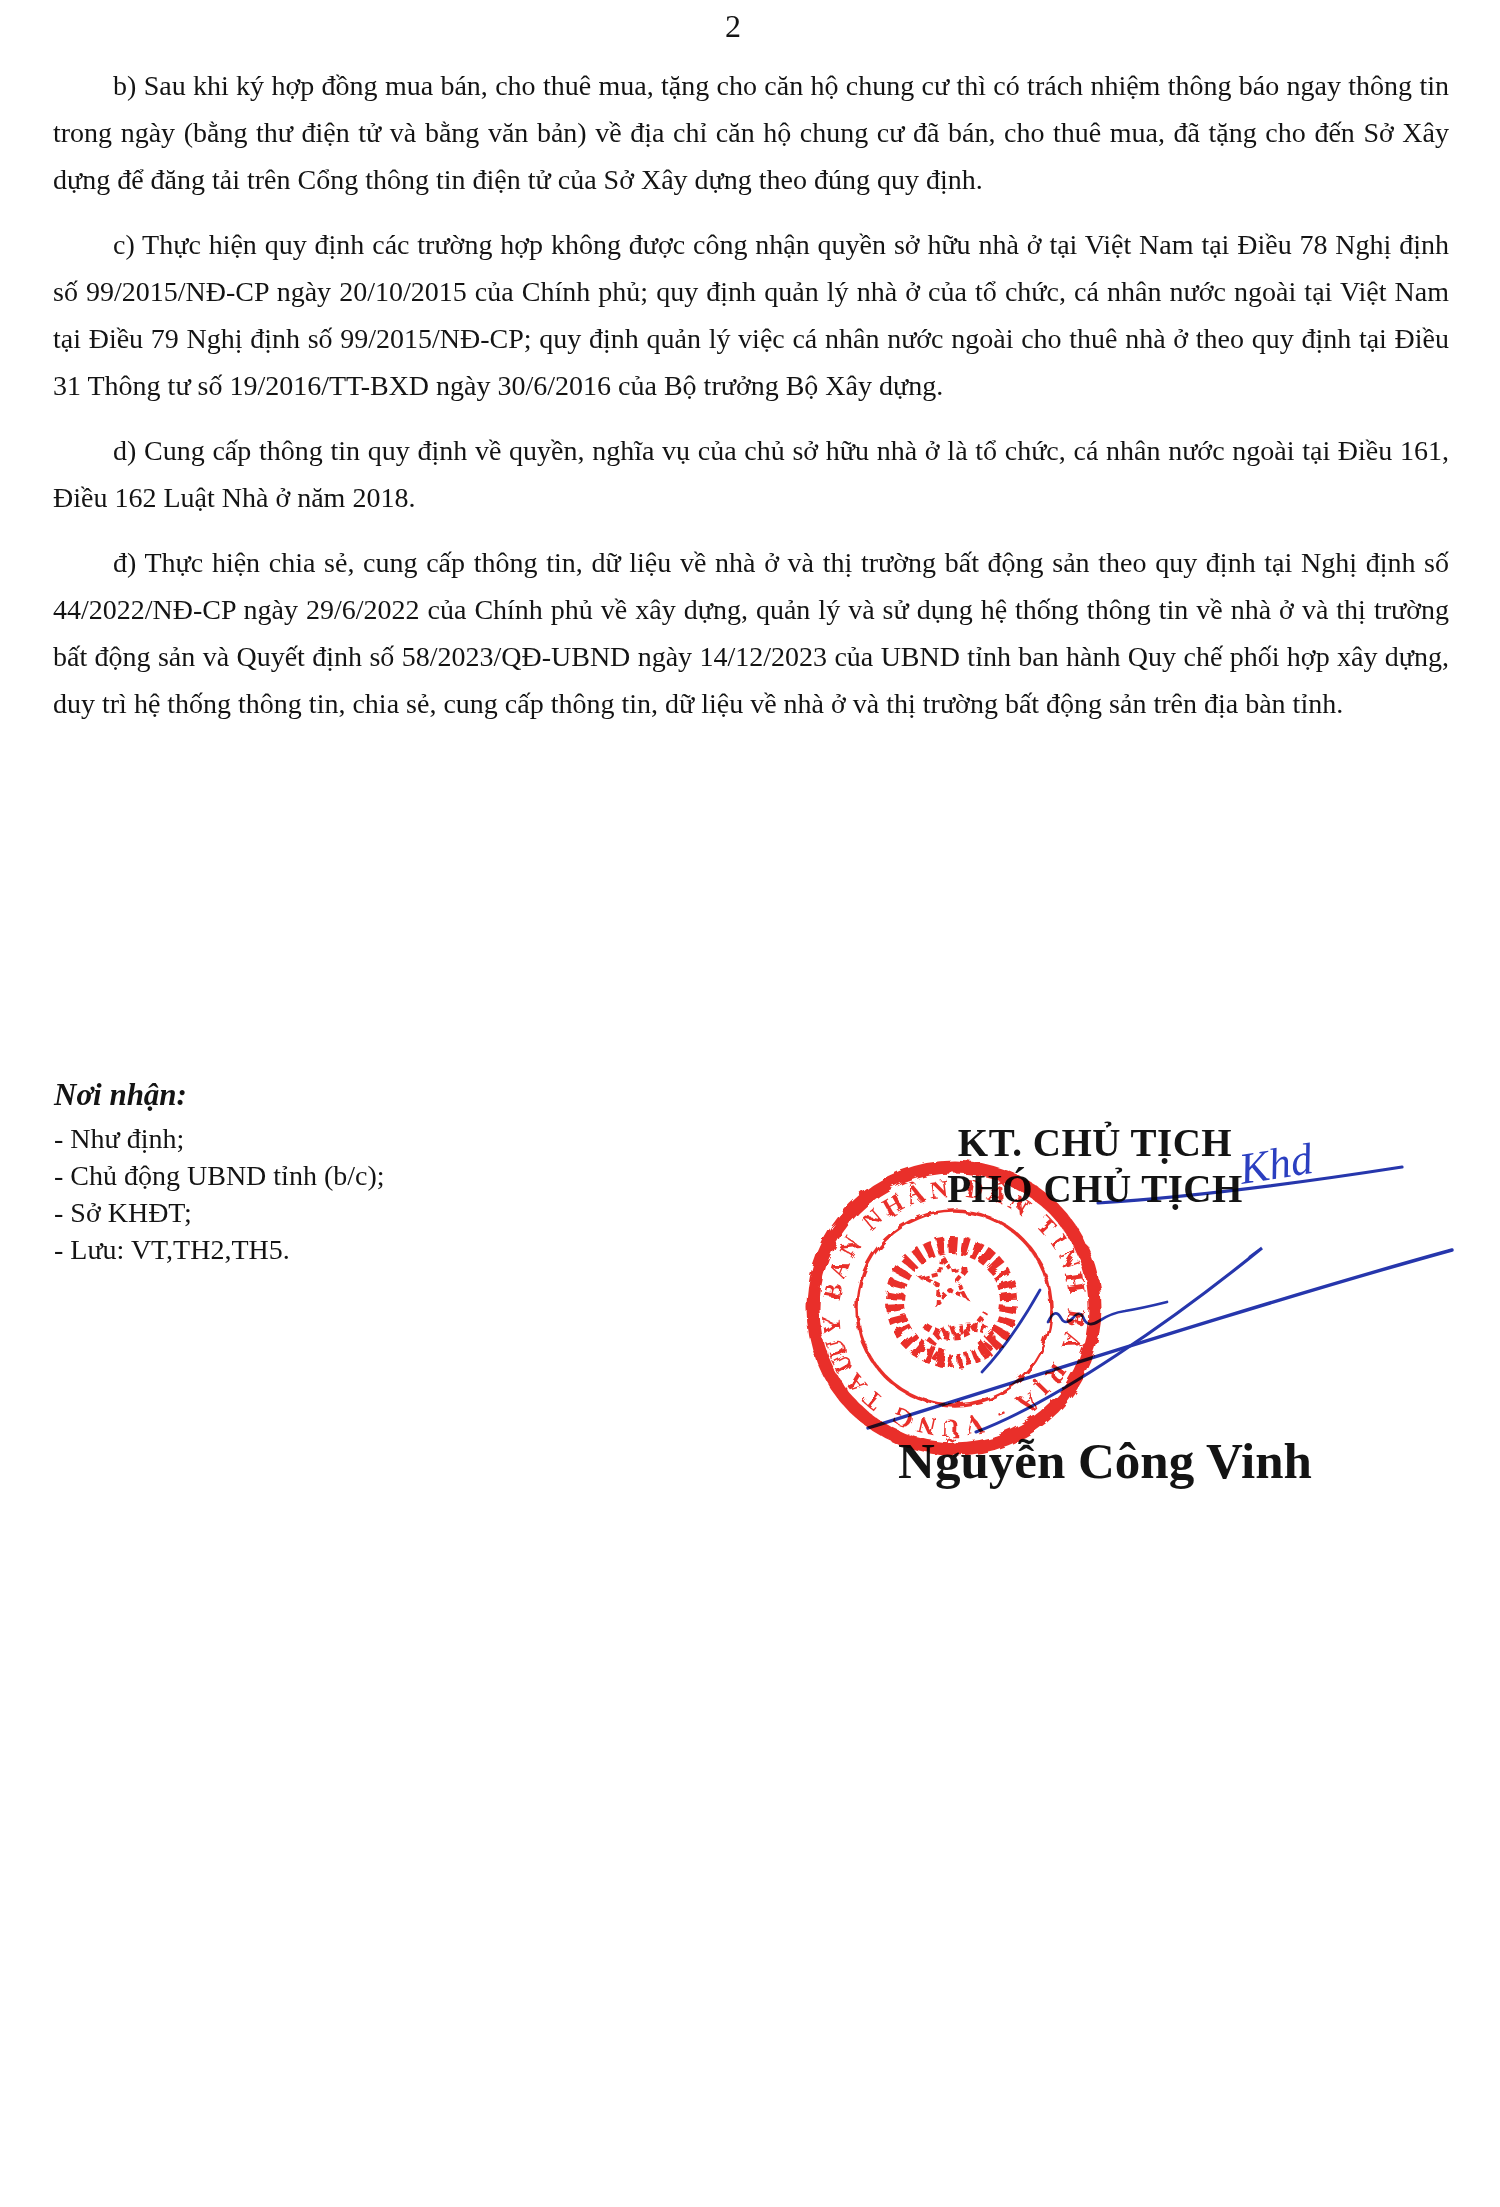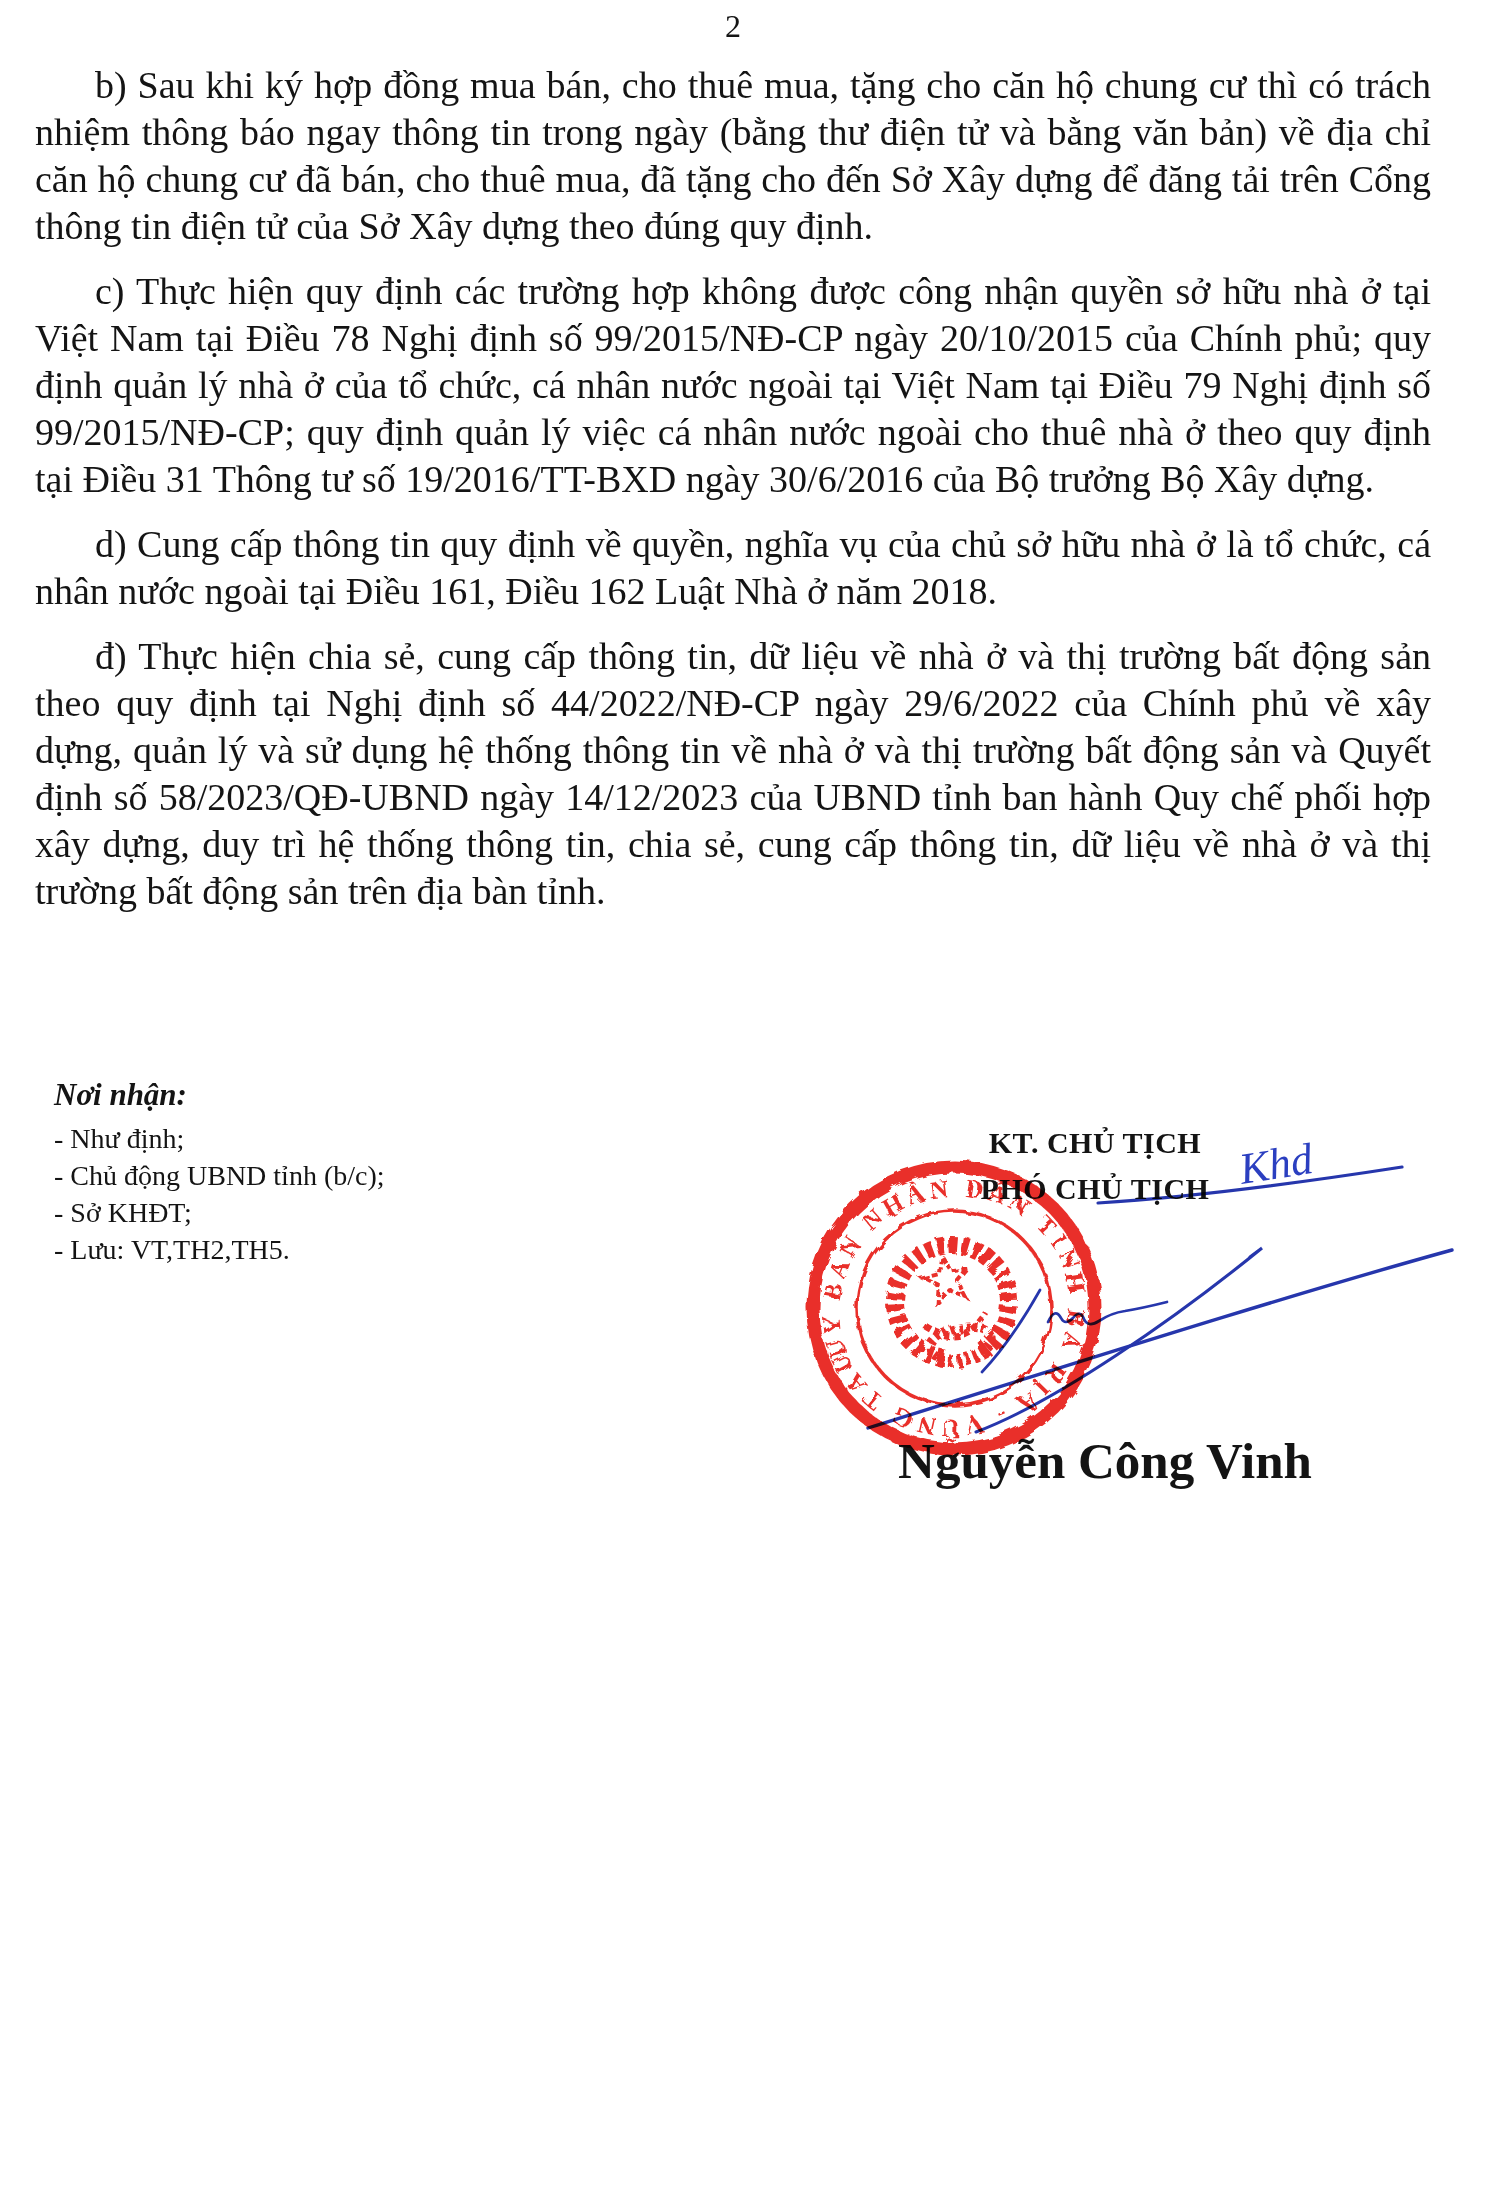--- a/index.html
+++ b/index.html
@@ -9,38 +9,38 @@
     -webkit-font-smoothing:antialiased;
   }
   .page{position:absolute;inset:0;background:#fff;overflow:hidden;}
 
   .page-number{
     position:absolute;top:8px;left:35px;width:1396px;
     text-align:center;font-size:32px;
   }
 
   .body-text{
-    position:absolute;top:62px;left:35px;width:1396px;
-    font-size:38px;line-height:47px;text-align:justify;
+    position:absolute;top:62px;left:53px;width:1396px;
+    font-size:28px;line-height:47px;text-align:justify;
   }
   .body-text p{margin:0 0 18px 0;}
   .body-text p.para{text-indent:60px;}
   .body-text p.attachment{margin:6px 0 0 0;text-indent:122px;font-style:italic;}
 
   .recipients{
     position:absolute;left:54px;top:1075px;
     font-size:28px;line-height:37px;
   }
   .recipients .recipients-heading{
     font-weight:bold;font-style:italic;font-size:31px;line-height:40px;margin-bottom:5px;
   }
 
   .signature-block{
     position:absolute;left:815px;top:1120px;width:560px;
-    text-align:center;font-weight:bold;font-size:30px;line-height:46px;
+    text-align:center;font-weight:bold;font-size:39px;line-height:46px;
     letter-spacing:.5px;
   }
   .sig-name{
     position:absolute;left:815px;top:1432px;width:580px;
     text-align:center;font-weight:bold;font-size:51px;
   }
 
   .seal-svg{
     position:absolute;left:799px;top:1156px;width:312px;height:312px;
     mix-blend-mode:multiply;opacity:.94;

